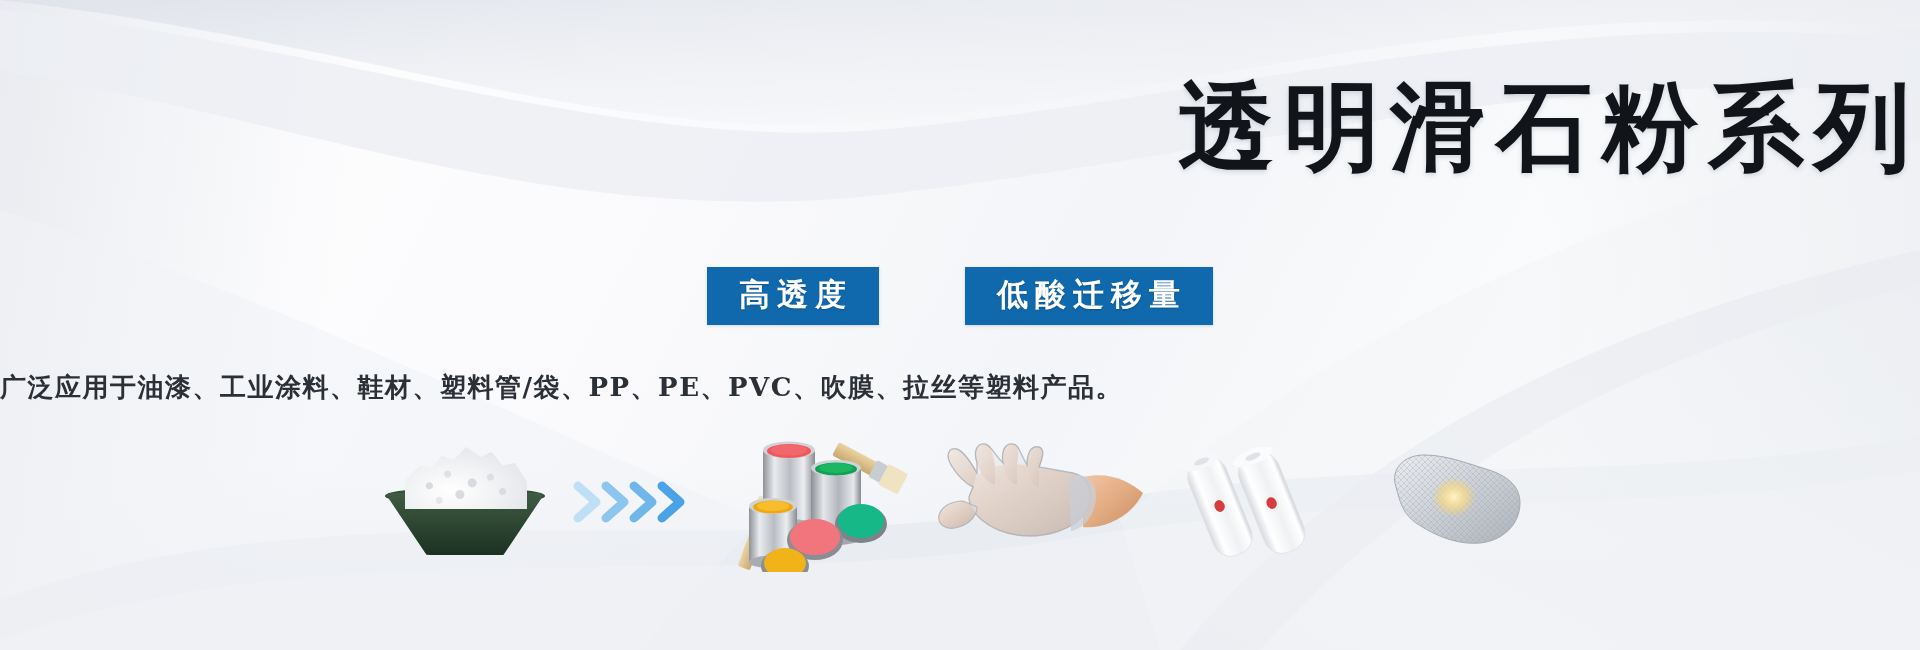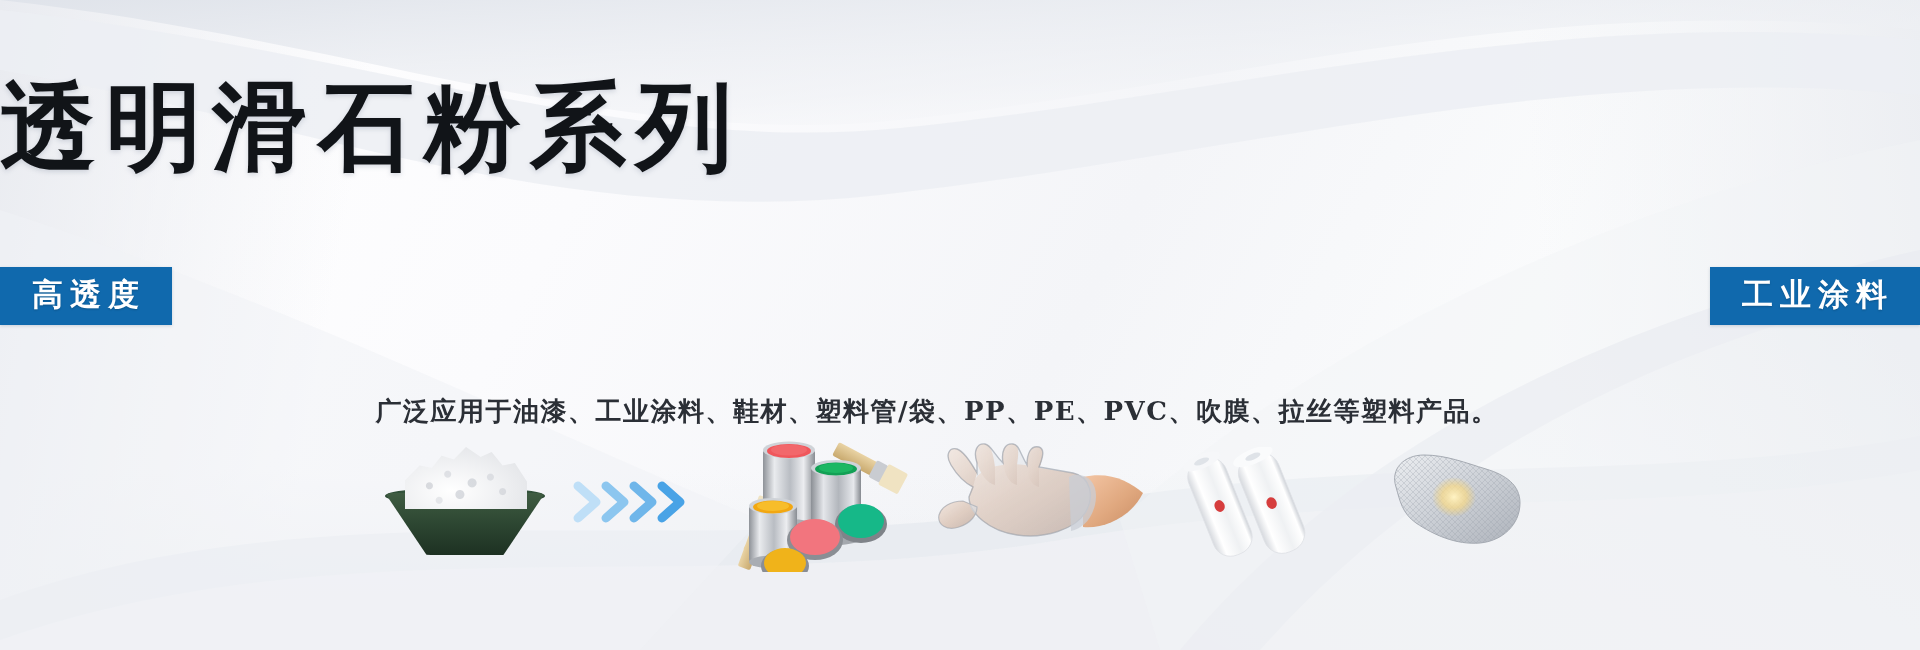--- a/index.html
+++ b/index.html
@@ -28,62 +28,60 @@
   }
   .corner-fade-b{
     position:absolute;left:0;bottom:0;width:1920px;height:180px;
     background:linear-gradient(0deg,#eef0f3 0%,rgba(238,240,243,0) 100%);
     pointer-events:none;
   }
 
   
   .title{
     position:absolute;left:0;top:74px;width:1920px;
-    text-align:left;
+    text-align:right;
     font-family:"DejaVu Serif","Liberation Serif",serif;
     font-weight:700;
     font-size:96px;
     letter-spacing:10px;
     color:#111418;
     line-height:1.1;
     text-shadow:0 2px 5px rgba(120,130,150,0.28);
     white-space:nowrap;
   }
 
   
   .badges{
     position:absolute;left:0;top:267px;width:1920px;
-    display:flex;justify-content:space-between;align-items:center;
+    display:flex;justify-content:center;align-items:center;
     gap:86px;
   }
   .badge{
     background:#1069ad;
     color:#ffffff;
     font-family:"DejaVu Serif","Liberation Serif",serif;
     font-weight:700;
     font-size:31px;
     letter-spacing:7px;
     padding:9px 26px 11px 32px;
     line-height:1.22;
     white-space:nowrap;
     text-shadow:0 1px 2px rgba(0,0,0,0.20);
     box-shadow:0 1px 3px rgba(30,60,90,0.18);
   }
 
   
   .subtitle{
     position:absolute;left:0;top:370px;width:1874px;
-    text-align:center;
     font-family:"DejaVu Serif","Liberation Serif",serif;
     font-weight:700;
     font-size:26px;
     letter-spacing:1.5px;
     color:#2b2f36;
     white-space:nowrap;
-    margin-top:24px;
   }
 
   
   .strip{
     position:absolute;left:0;top:422px;width:1920px;height:160px;
     display:flex;justify-content:center;align-items:center;
     gap:0px;
   }
   .slot{position:relative;height:150px;display:flex;align-items:center;justify-content:center;}
 
@@ -171,21 +169,21 @@
     <path d="M1180,650 C1330,470 1560,330 1920,250 L1920,650 Z" fill="url(#swg2)" opacity="0.75"></path>
     <path d="M1260,650 C1420,470 1640,350 1920,285 L1920,250 C1560,330 1330,470 1180,650 Z" fill="#e3e6ec" opacity="0.55"></path>
     <path d="M0,210 C280,300 520,420 760,520 L640,650 L0,650 Z" fill="#f1f2f5" opacity="0.55"></path>
     <path d="M1920,140 C1620,200 1320,340 1120,520 L1160,650 L1920,650 Z" fill="#f2f3f6" opacity="0.45"></path>
   </svg>
 
   <div class="title">透明滑石粉系列</div>
 
   <div class="badges">
     <div class="badge">高透度</div>
-    <div class="badge">工业涂料</div>
+    <div class="badge">低酸迁移量</div>
   </div>
 
   <div class="subtitle">广泛应用于油漆、工业涂料、鞋材、塑料管/袋、PP、PE、PVC、吹膜、拉丝等塑料产品。</div>
 
   <div class="strip">
 
     <div class="slot s-bowl">
       <div class="bowl">
         <div class="bowl-rim"></div>
         <div class="bowl-body"></div>

